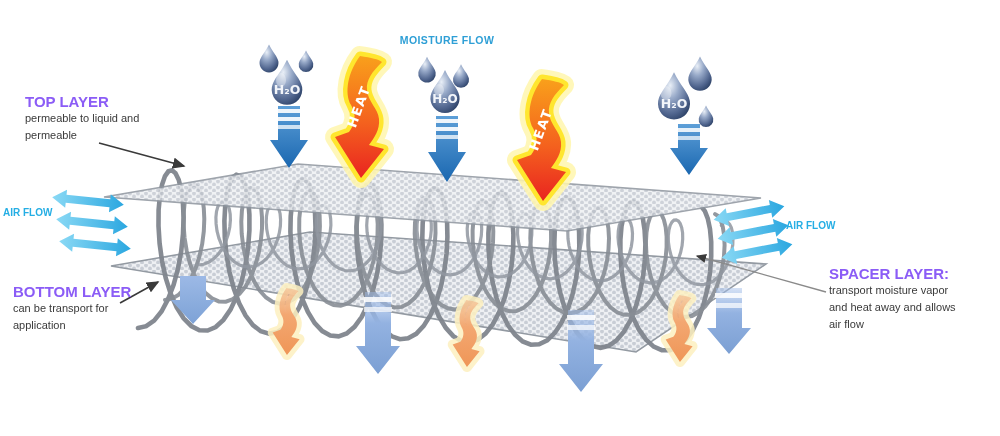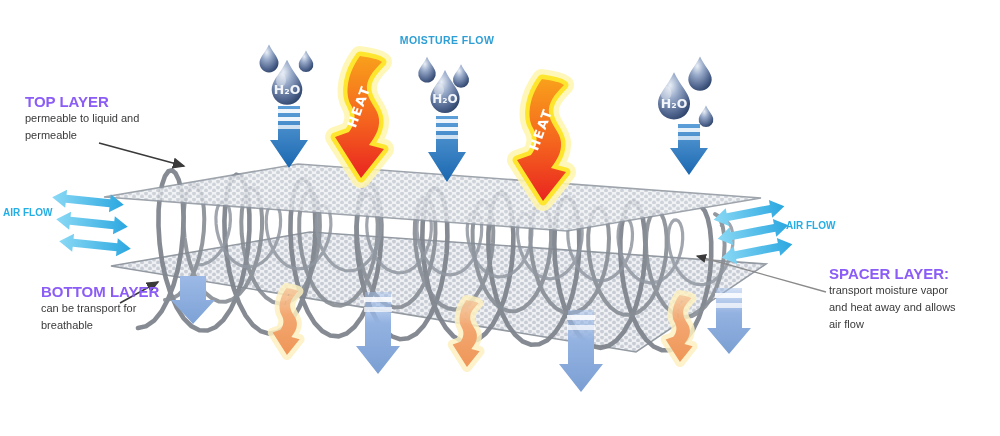--- a/index.html
+++ b/index.html
@@ -8,21 +8,21 @@
   #diagram-svg{position:absolute;left:0;top:0;}
   .ann{position:absolute;}
   .ann .head{font-size:15px;font-weight:700;color:#8b5cf6;line-height:17px;}
   .ann .line{font-size:11px;font-weight:400;color:#3a3a3a;line-height:17px;}
   .flow-label{position:absolute;font-weight:700;}
   #moisture-vapor{left:388px;top:34px;width:118px;text-align:center;
                   font-size:10.5px;letter-spacing:.4px;color:#2e9fd6;}
   #air-flow-left{left:3px;top:207px;font-size:10px;color:#25aee4;}
   #air-flow-right{left:786px;top:220px;font-size:10px;color:#25aee4;}
   #top-layer-ann{left:25px;top:93px;width:200px;}
-  #bottom-layer-ann{left:13px;top:283px;width:200px;margin-left:28px;}
+  #bottom-layer-ann{left:13px;top:283px;width:200px;}
   #spacer-layer-ann{left:829px;top:265px;width:180px;}
   text{font-family:"DejaVu Sans","Liberation Sans",sans-serif;}
 </style>
 </head>
 <body>
 
 <div id="stage">
 
   <svg id="diagram-svg" width="1000" height="436" viewBox="0 0 1000 436">
     <defs>
@@ -200,21 +200,21 @@
 
   <div class="ann" id="top-layer-ann">
     <div class="head">TOP LAYER</div>
     <div class="line">permeable to liquid and</div>
     <div class="line">permeable</div>
   </div>
 
   <div class="ann" id="bottom-layer-ann">
     <div class="head">BOTTOM LAYER</div>
     <div class="line">can be transport for</div>
-    <div class="line">breathable</div>
+    <div class="line">application</div>
   </div>
 
   <div class="ann" id="spacer-layer-ann">
     <div class="head">SPACER LAYER:</div>
     <div class="line">transport moisture vapor</div>
     <div class="line">and heat away and allows</div>
     <div class="line">air flow</div>
   </div>
 </div>
 

